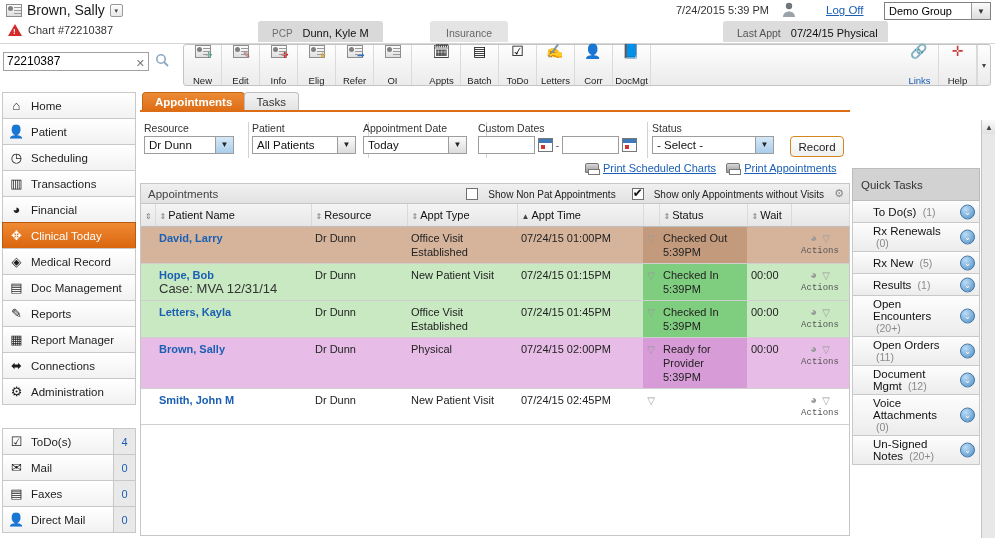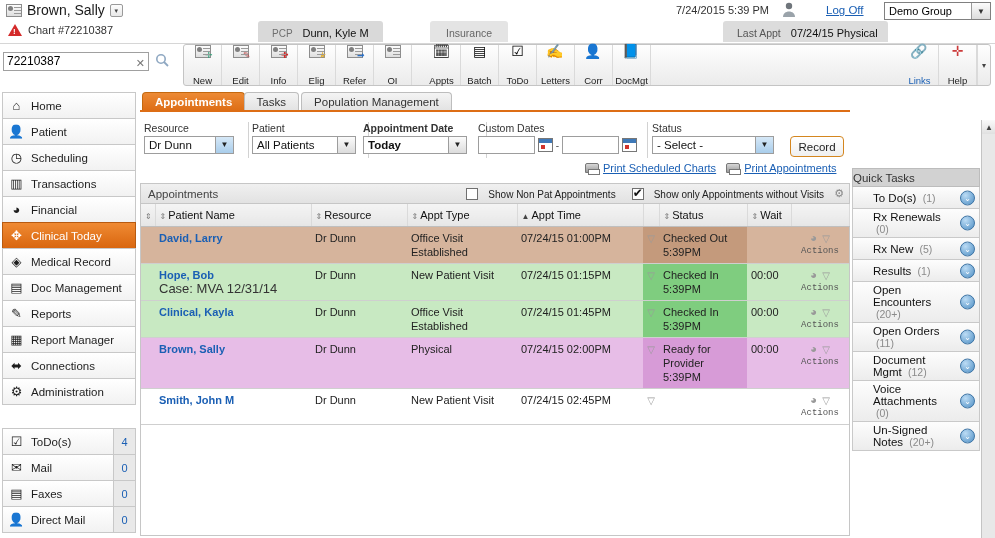--- a/index.html
+++ b/index.html
@@ -205,22 +205,22 @@
   .row-in    { background:#c8e9c2; }
   .row-in .accent { background:#7fcd7f; }
   .row-ready { background:#e7bde7; }
   .row-ready .accent { background:#d79bd7; }
   .row-none  { background:#ffffff; }
   .row-none .accent { background:#ffffff; }
 
   
   .qt-panel{ position:absolute; left:852px; top:168px; width:128px; }
   .qt-title{
-    height:19px; background:#d2d2d2; border:1px solid #bcbcbc;
-    display:flex; align-items:center; 
+    height:33px; background:#d2d2d2; border:1px solid #bcbcbc;
+    display:flex; align-items:center; padding-left:8px;
     font-size:11.5px; color:#333;
   }
   .qt-item{
     min-height:22px; border:1px solid #c9c9c9; border-top:none;
     background:linear-gradient(#fdfdfd,#ececec);
     display:flex; align-items:center; padding:2px 26px 2px 20px;
     font-size:11.5px; color:#111; position:relative; cursor:pointer;
   }
   .qt-cnt{ color:#8a8a8a; font-size:10.5px; margin-left:3px;}
   .qt-exp{
@@ -457,44 +457,41 @@
       </div>
     </div>
 
   <div class="tabsrow">
       <div class="tab active" style="left: 2px;">
         <span>Appointments</span>
       </div>
       <div class="tab" style="left: 103.6px;">
         <span>Tasks</span>
       </div>
-      <div class="tab" style="left: 161.1px;">
-        <span>Population Management</span>
-      </div>
     </div>
   <div class="tab-underline"></div>
 
   <div class="filterbar">
     <div class="fgroup" style="left:4px;width:105px;">
       <div class="flabel">Resource</div>
       <div class="fselect" style="width:90px;">
         <span>Dr Dunn</span>
         <span class="arw">▼</span>
       </div>
     </div>
 
     <div class="fgroup" style="left:112px;width:117px;">
       <div class="flabel">Patient</div>
       <div class="fselect" style="width:104px;">
         <span>All Patients</span>
         <span class="arw2">▼</span>
       </div>
     </div>
 
-    <div class="fgroup" style="left:223px;width:124px;font-weight:bold;">
+    <div class="fgroup" style="left:223px;width:124px;">
       <div class="flabel">Appointment Date</div>
       <div class="fselect" style="width:104px;">
         <span>Today</span>
         <span class="arw2">▼</span>
       </div>
     </div>
 
     <div class="fgroup" style="left:338px;width:170px;">
       <div class="flabel">Custom Dates</div>
       <div style="display:flex;align-items:center;gap:3px;">
@@ -582,21 +579,21 @@
             <td>Dr Dunn</td>
             <td>New Patient Visit</td>
             <td>07/24/15 01:15PM</td>
             <td class="td-caret accent"><span class="caretbox">▽</span></td>
             <td class="accent">Checked In 5:39PM</td>
             <td>00:00</td>
             <td class="actions-cell"><span class="chart-ico">◕</span><span class="caretbox">▽</span><span class="actions-lab">Actions</span></td>
           </tr>
           <tr class="row-in">
             <td class="td-caret"></td>
-            <td class="pname"><a>Clinical, Kayla</a></td>
+            <td class="pname"><a>Letters, Kayla</a></td>
             <td>Dr Dunn</td>
             <td>Office Visit Established</td>
             <td>07/24/15 01:45PM</td>
             <td class="td-caret accent"><span class="caretbox">▽</span></td>
             <td class="accent">Checked In 5:39PM</td>
             <td>00:00</td>
             <td class="actions-cell"><span class="chart-ico">◕</span><span class="caretbox">▽</span><span class="actions-lab">Actions</span></td>
           </tr>
           <tr class="row-ready">
             <td class="td-caret"></td>

